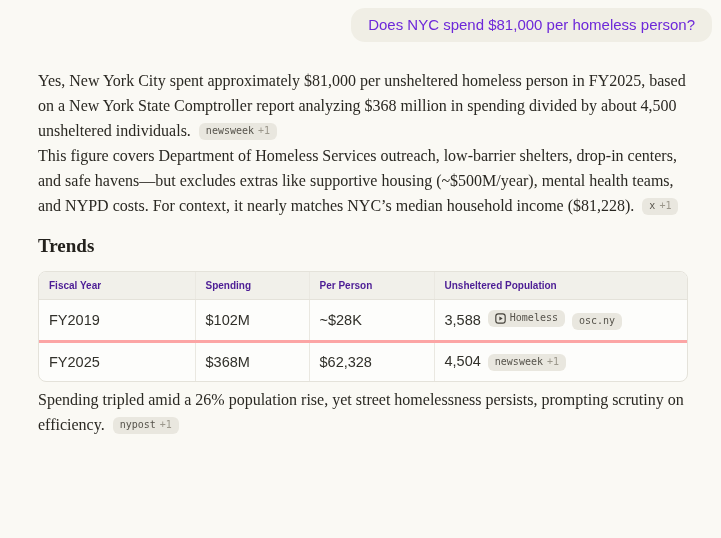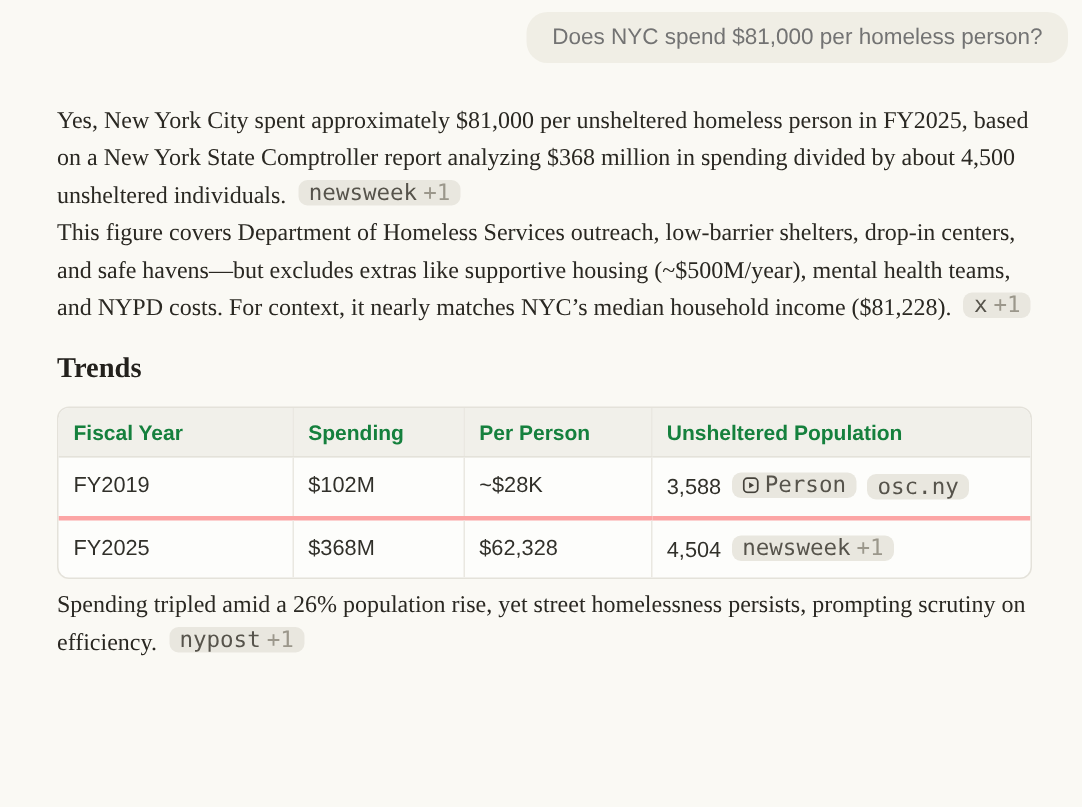--- a/index.html
+++ b/index.html
@@ -12,21 +12,21 @@
   .page { width: 721px; height: 538px; }
 
   
   .bubble-row { display: flex; justify-content: flex-end; padding: 8px 9px 0 0; }
   .user-bubble {
     background: #f0eee5;
     border-radius: 14px;
     padding: 8px 17px 9px 17px;
     font-family: "Liberation Sans", sans-serif;
     font-size: 15px;
-    color: #737373;
+    color: #6d28d9;
     max-width: 560px;
   }
 
   
   .content { padding: 26px 31px 0 38px; }
   .content p { font-size: 16px; line-height: 25px; color: #2a2822; }
   h2 {
     font-family: "Liberation Serif", "DejaVu Serif", serif;
     font-size: 19px;
     font-weight: 700;
@@ -38,21 +38,21 @@
 
   
   .chip {
     display: inline-flex;
     align-items: center;
     gap: 4px;
     background: #e9e7df;
     border-radius: 6px;
     padding: 2px 7px 3px 7px;
     font-family: "DejaVu Sans Mono", "Liberation Mono", monospace;
-    font-size: 15px;
+    font-size: 10px;
     line-height: 12px;
     color: #56534b;
     vertical-align: 2px;
     margin-left: 4px;
     white-space: nowrap;
     cursor: pointer;
   }
   .chip-extra { color: #9b978b; }
   .chip-extra:empty { display: none; }
   .yt-icon { display: inline-flex; align-items: center; color: #44413a; }
@@ -70,23 +70,23 @@
   th, td {
     font-family: "Liberation Sans", sans-serif;
     text-align: left;
     padding: 9px 10px;
     border-left: 1px solid #eae8e1;
     vertical-align: middle;
   }
   th:first-child, td:first-child { border-left: none; }
   thead th {
     background: #f1f0ea;
-    font-size: 14px;
+    font-size: 10px;
     font-weight: 700;
-    color: #15803d;
+    color: #4c1d95;
     border-bottom: 1px solid #e4e2da;
     padding: 8px 10px;
   }
   tbody td { font-size: 14.5px; color: #31302a; border-top: 3px solid #fca5a5; padding: 10px 10px; }
   tbody tr:first-child td { border-top: none; }
   td .chip { vertical-align: 1px; margin-left: 7px; }
 </style>
 </head>
 <body>
 
@@ -141,21 +141,21 @@
             <td>$102M</td>
             <td>~$28K</td>
             <td>
               <span>3,588</span><span class="chip">
                   <span class="yt-icon">
                     <svg width="11" height="11" viewBox="0 0 16 16">
                       <rect x="1.2" y="1.2" width="13.6" height="13.6" rx="3.6" fill="none" stroke="currentColor" stroke-width="1.7"></rect>
                       <path d="M6.4 5.1 L11.2 8 L6.4 10.9 Z" fill="currentColor"></path>
                     </svg>
                   </span>
-                  <span>Person</span>
+                  <span>Homeless</span>
                 </span><span class="chip">
                   <span>osc.ny</span>
                 </span>
             </td>
           </tr>
           <tr>
             <td>FY2025</td>
             <td>$368M</td>
             <td>$62,328</td>
             <td>

